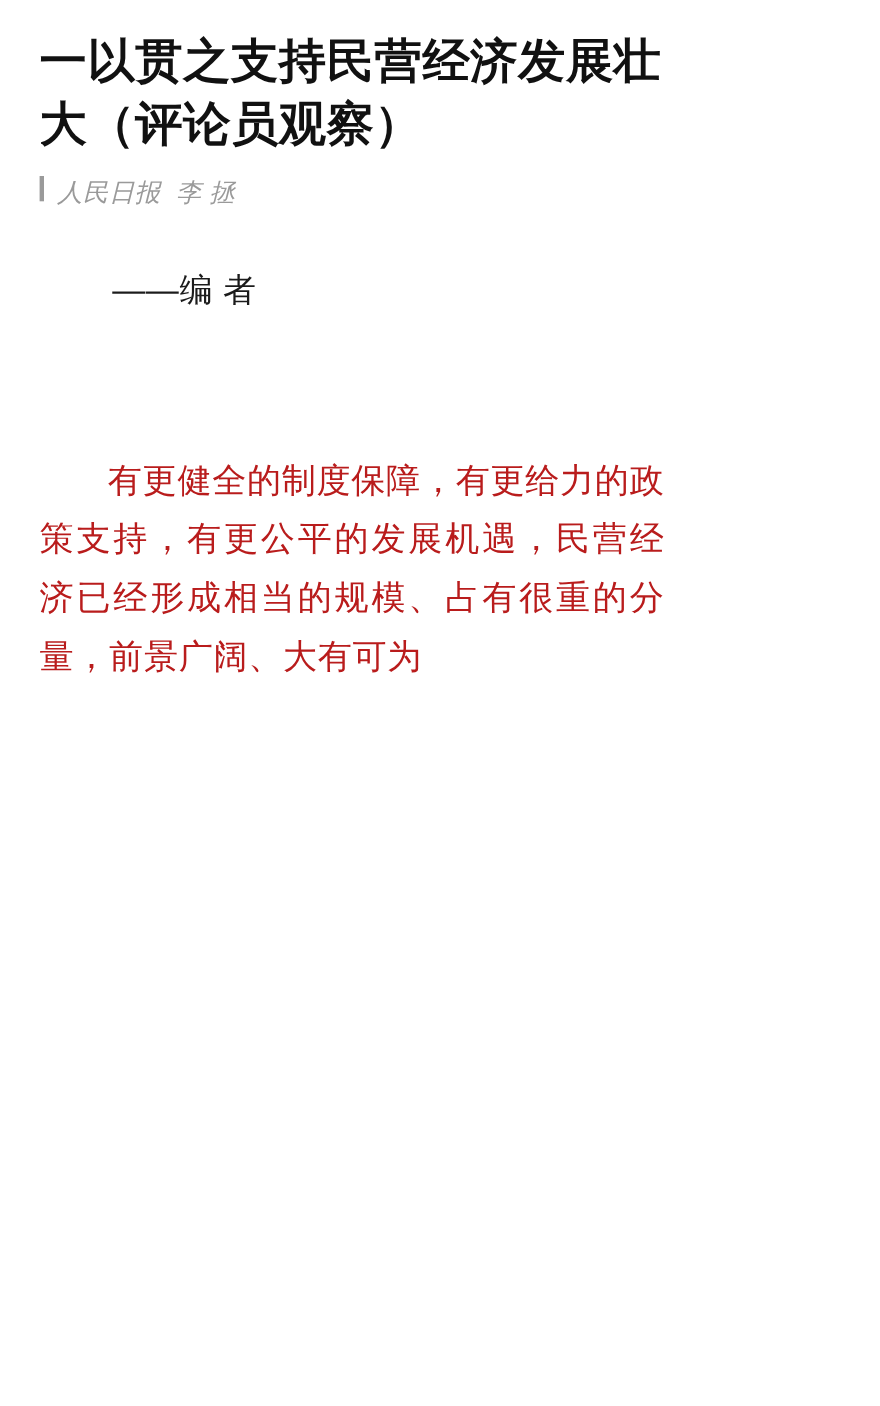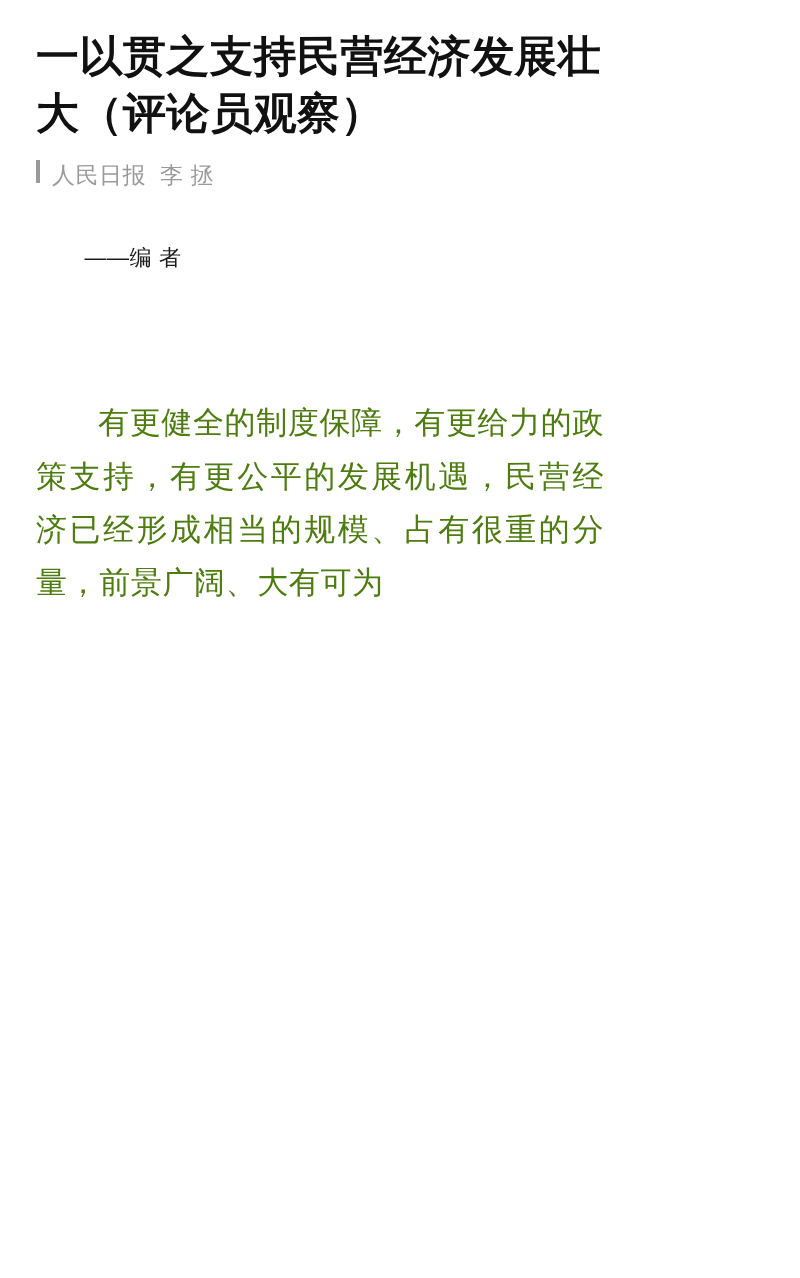--- a/index.html
+++ b/index.html
@@ -38,20 +38,21 @@
     font-weight: 400;
     margin: 18px 0 24px 0;
     letter-spacing: 0.5px;
   }
   .meta-line {
     display: flex;
     font-size: 23px;
     color: #9a9a9a;
     margin: 0 0 34px 0;
     letter-spacing: 0.5px;
+    font-style: italic;
   }
   .meta-bar {
     display: inline-block;
     width: 4px;
     height: 23px;
     background: #9a9a9a;
     margin-right: 12px;
     flex: 0 0 auto;
   }
   .meta-source { margin-right: 14px; }
@@ -63,34 +64,34 @@
     line-height: 1.72;
     color: #1b1b1b;
     letter-spacing: 0.6px;
     text-align: justify;
     text-justify: inter-character;
     margin: 0 0 26px 0;
   }
   .indent { text-indent: 2em; }
 
   .editor-sign {
-    font-size: 22px;
+    font-size: 30px;
     line-height: 1.72;
     color: #1b1b1b;
     letter-spacing: 0.6px;
     margin: 48px 0 0 0;
     padding-left: 2.2em;
   }
   .gap-block {
     height: 120px;
   }
   .lead-paragraph {
     font-size: 31px;
     line-height: 1.72;
-    color: #4d7c0f;
+    color: #b91c1c;
     letter-spacing: 0.6px;
     text-align: justify;
     text-justify: inter-character;
     text-indent: 2em;
     margin: 0;
   }
 </style>
 </head>
 <body>
 

